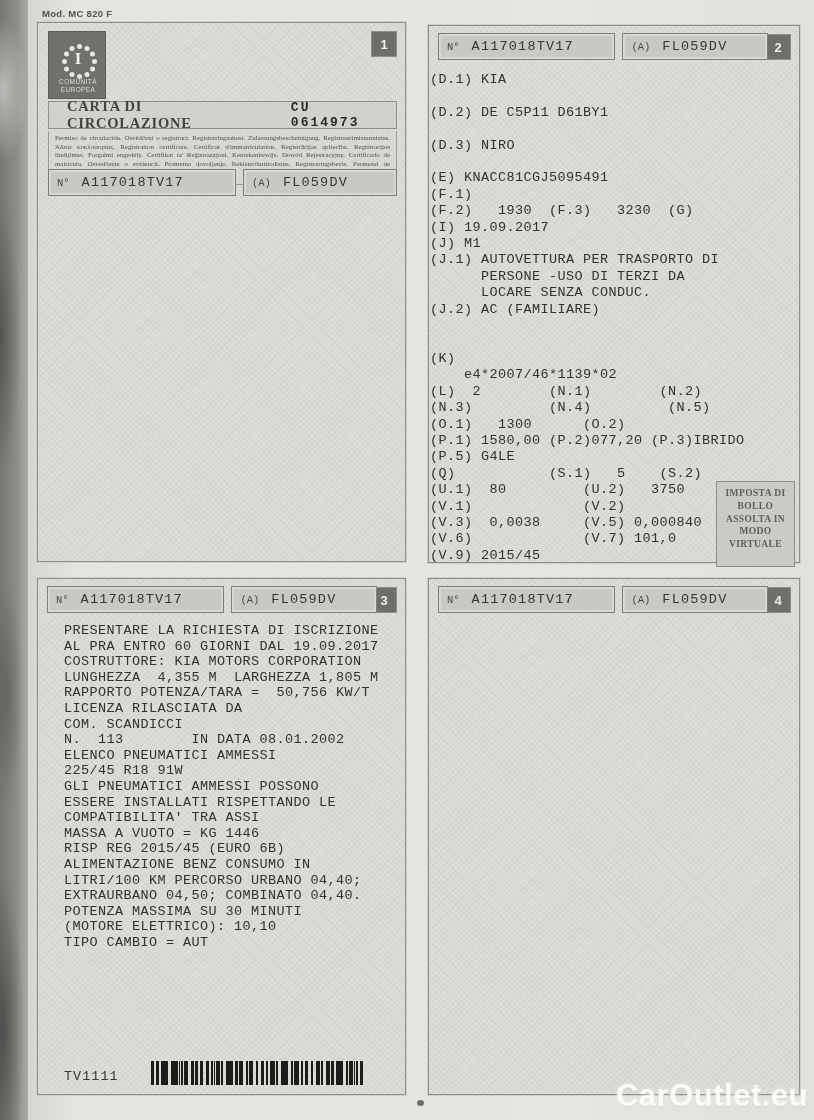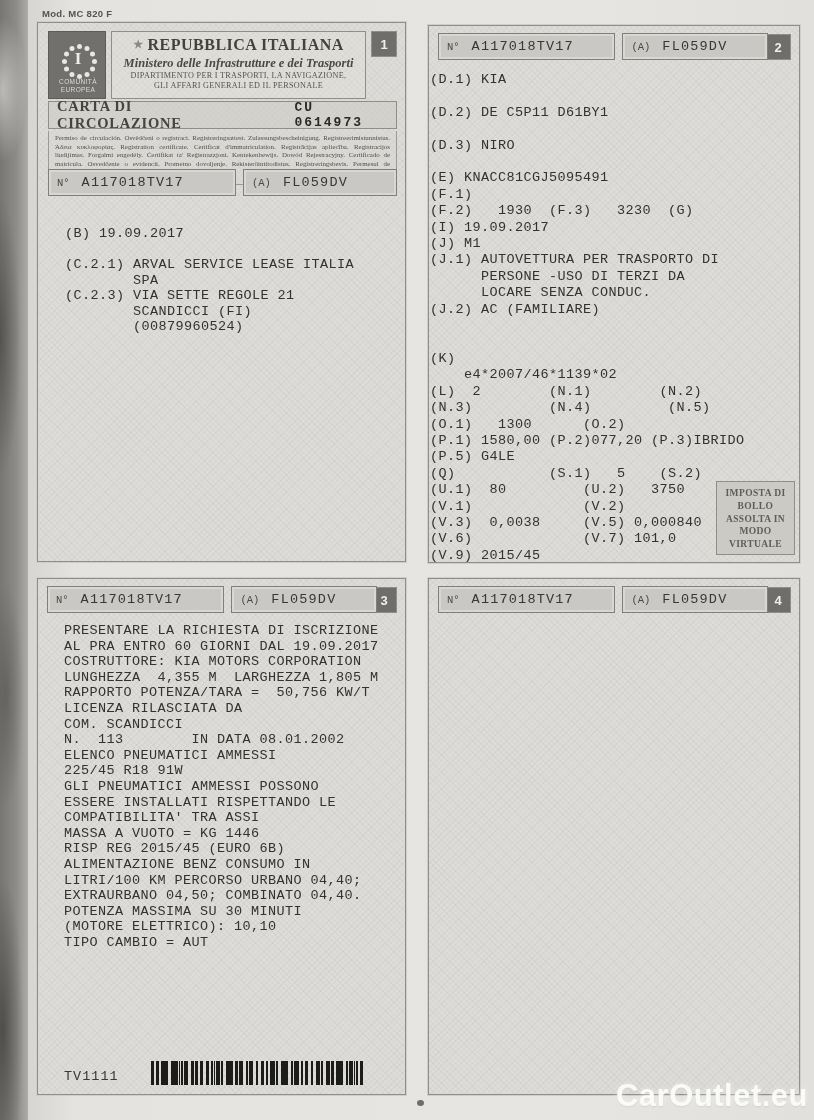--- a/index.html
+++ b/index.html
@@ -72,21 +72,21 @@
   .rep-line { font-family:"Liberation Serif", serif; font-size:16px; font-weight:bold;
     color:#43423e; letter-spacing:.5px; }
   .emblem { font-size:11px; color:#8a8985; margin-right:4px; vertical-align:2px; }
   .ministry { font-family:"Liberation Serif", serif; font-style:italic; font-weight:bold;
     font-size:12.5px; color:#4a4944; margin-top:2px; }
   .dept { font-family:"Liberation Serif", serif; font-size:8.2px; color:#55544f;
     letter-spacing:.3px; line-height:10px; }
   .doc-box {
     position:absolute; left:10px; top:78px; width:349px; height:28px;
     border:1px solid #8f8e8a; background:rgba(205,204,199,.6);
-    display:flex; align-items:center; padding:0 8px;
+    display:flex; align-items:center; padding:0 18px;
   }
   .doc-title { font-family:"Liberation Serif", serif; font-size:14.5px; color:#45443f;
     letter-spacing:.8px; font-weight:bold; }
   .doc-number { font-family:Liberation Mono, monospace;
     font-size:13px; font-weight:bold; color:#2b2a27; letter-spacing:2px; margin-left:42px; }
   .fineprint {
     position:absolute; left:10px; top:108px; width:349px; height:54px;
     border:1px solid #9b9a96; border-top:none; background:rgba(215,214,210,.5);
     font-family:"Liberation Serif", serif; font-size:6.9px; line-height:8.6px;
     color:#504f4a; text-align:justify; padding:3px 6px;
@@ -110,21 +110,21 @@
   pre.mono {
     position:absolute; white-space:pre;
     font-family:"Liberation Mono","DejaVu Sans Mono",monospace;
     font-size:13.5px; letter-spacing:.4px; color:#33322e;
   }
   .p1body { left:27px; top:203px; line-height:15.5px; }
   .p2body { left:1px; top:46px;  line-height:16.4px; }
   .p3body { left:26px; top:44px;  line-height:15.6px; }
   
   .stamp {
-    position:absolute; right:4px; top:455px; width:79px; height:74px;
+    position:absolute; right:4px; top:455px; width:79px; height:86px;
     border:1px solid #8f8e88; background:#cbcac5;
     font-family:"Liberation Serif", serif; font-size:9.5px; font-weight:bold;
     color:#5e5d56; text-align:center; line-height:12.8px; padding-top:5px;
     letter-spacing:.4px;
   }
   
   .footer-code {
     position:absolute; left:26px; top:490px;
     font-family:"Liberation Mono","DejaVu Sans Mono",monospace;
     font-size:13.5px; letter-spacing:1px; color:#3a3935;
@@ -161,54 +161,39 @@
 
       <div class="eu-box">
         <div class="eu-dots"></div>
         <div class="eu-letter">I</div>
         <div class="eu-caption">
           <div>COMUNITÀ</div>
           <div>EUROPEA</div>
         </div>
       </div>
 
-      <div class="title-box">
-        <div class="rep-line">
-          <span class="emblem">★</span><span>REPUBBLICA ITALIANA</span>
-        </div>
-        <div class="ministry">Ministero delle Infrastrutture e dei Trasporti</div>
-        <div class="dept">DIPARTIMENTO PER I TRASPORTI, LA NAVIGAZIONE,</div>
-        <div class="dept">GLI AFFARI GENERALI ED IL PERSONALE</div>
-      </div>
 
       <div class="doc-box">
         <span class="doc-title">CARTA DI CIRCOLAZIONE</span>
         <span class="doc-number">CU 0614973</span>
       </div>
 
       <div class="fineprint">Permiso de circulación. Osvědčení o registraci. Registreringsattest. Zulassungsbescheinigung. Registreerimistunnistus. Άδεια κυκλοφορίας. Registration certificate. Certificat d'immatriculation. Registrācijas apliecība. Registracijos liudijimas. Forgalmi engedély. Ċertifikat ta' Reġistrazzjoni. Kentekenbewijs. Dowód Rejestracyjny. Certificado de matrícula. Osvedčenie o evidencii. Prometno dovoljenje. Rekisteröintitodistus. Registreringsbevis. Permesul de circulație.</div>
 
       <div class="reg-row p1reg">
         <div class="field-box nbox">
           <span class="flabel">N°</span>
           <span class="fvalue">A117018TV17</span>
         </div>
         <div class="field-box abox">
           <span class="flabel">(A)</span>
           <span class="fvalue">FL059DV</span>
         </div>
       </div>
 
-      <pre class="mono p1body">(B) 19.09.2017
-
-(C.2.1) ARVAL SERVICE LEASE ITALIA
-        SPA
-(C.2.3) VIA SETTE REGOLE 21
-        SCANDICCI (FI)
-        (00879960524)</pre>
     </section>
 
     <section class="panel panel2">
       <div class="badge">2</div>
 
       <div class="reg-row p2reg">
         <div class="field-box nbox">
           <span class="flabel">N°</span>
           <span class="fvalue">A117018TV17</span>
         </div>

